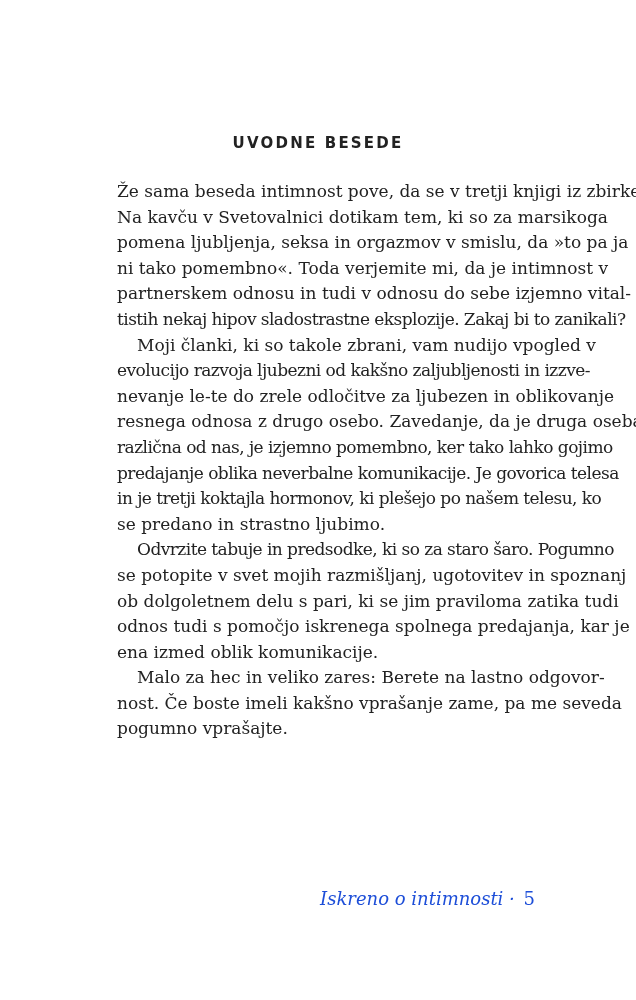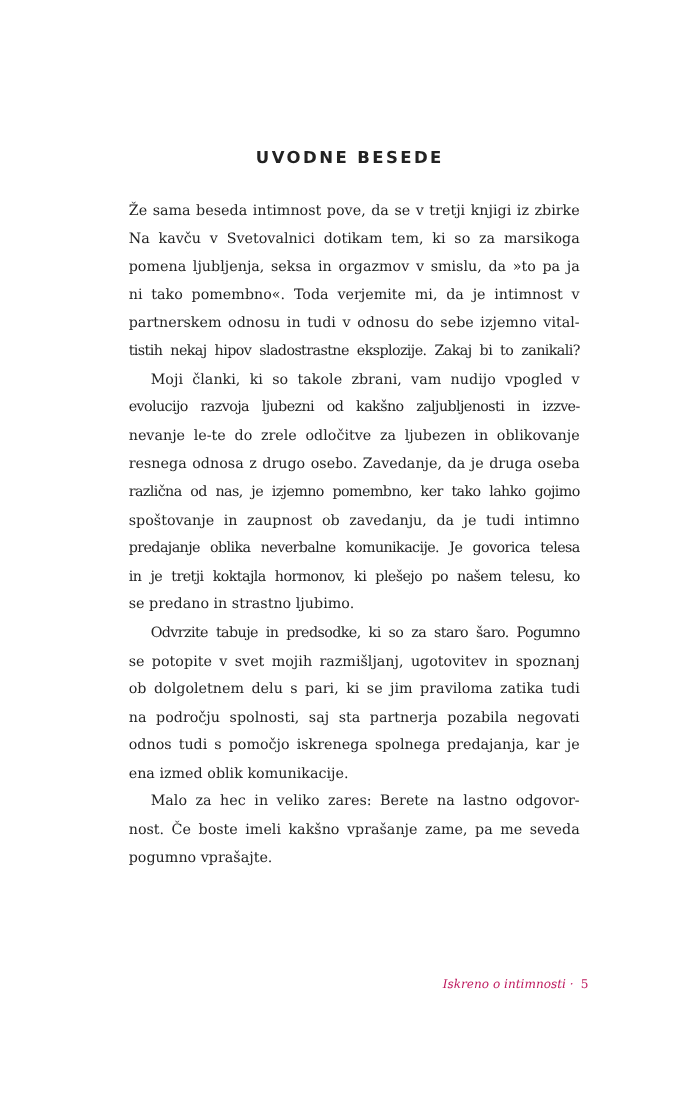--- a/index.html
+++ b/index.html
@@ -9,32 +9,32 @@
     }
     .page { position: absolute; left: 0; top: 0; width: 636px; height: 859px; }
     .heading {
       position: absolute; left: 0; width: 636px; top: 134px;
       text-align: center;
       font-family: "DejaVu Sans", sans-serif; font-weight: bold;
       font-size: 15px; letter-spacing: 2.2px; color: #222;
     }
     .body-text {
       position: absolute; left: 117px; width: 410px; top: 179px;
-      font-family: "DejaVu Serif", serif; font-size: 13px; color: #222;
+      font-family: "DejaVu Serif", serif; font-size: 17px; color: #222;
     }
     .line {
       display: block; height: 25.6px; line-height: 25.6px;
       text-align: justify; text-align-last: justify; white-space: nowrap;
     }
     .line.tight { letter-spacing: -0.55px; }
     .line.last { text-align-last: left; }
     .line.indent { padding-left: 20px; }
     .footer {
       position: absolute; top: 888px; right: 101px;
-      font-family: "DejaVu Serif", serif; font-style: italic; font-size: 11px; color: #be185d;
+      font-family: "DejaVu Serif", serif; font-style: italic; font-size: 18px; color: #1d4ed8;
     }
     .footer .num { font-style: normal; margin-left: 3px; }
   </style>
 </head>
 <body>
 
 <div class="page">
   <div class="heading">UVODNE BESEDE</div>
 
   <div class="body-text">
@@ -45,30 +45,28 @@
       <span class="line">ni tako pomembno«. Toda verjemite mi, da je intimnost v</span>
       <span class="line">partnerskem odnosu in tudi v odnosu do sebe izjemno vital-</span>
       <span class="line tight">tistih nekaj hipov sladostrastne eksplozije. Zakaj bi to zanikali?</span>
     </div>
     <div>
       <span class="line indent">Moji članki, ki so takole zbrani, vam nudijo vpogled v</span>
       <span class="line tight">evolucijo razvoja ljubezni od kakšno zaljubljenosti in izzve-</span>
       <span class="line">nevanje le-te do zrele odločitve za ljubezen in oblikovanje</span>
       <span class="line">resnega odnosa z drugo osebo. Zavedanje, da je druga oseba</span>
       <span class="line tight">različna od nas, je izjemno pomembno, ker tako lahko gojimo</span>
-      <span class="line">spoštovanje in zaupnost ob zavedanju, da je tudi intimno</span>
       <span class="line tight">predajanje oblika neverbalne komunikacije. Je govorica telesa</span>
       <span class="line tight">in je tretji koktajla hormonov, ki plešejo po našem telesu, ko</span>
       <span class="line last">se predano in strastno ljubimo.</span>
     </div>
     <div>
       <span class="line indent tight">Odvrzite tabuje in predsodke, ki so za staro šaro. Pogumno</span>
       <span class="line">se potopite v svet mojih razmišljanj, ugotovitev in spoznanj</span>
       <span class="line">ob dolgoletnem delu s pari, ki se jim praviloma zatika tudi</span>
-      <span class="line">na področju spolnosti, saj sta partnerja pozabila negovati</span>
       <span class="line">odnos tudi s pomočjo iskrenega spolnega predajanja, kar je</span>
       <span class="line last">ena izmed oblik komunikacije.</span>
     </div>
     <div>
       <span class="line indent">Malo za hec in veliko zares: Berete na lastno odgovor-</span>
       <span class="line">nost. Če boste imeli kakšno vprašanje zame, pa me seveda</span>
       <span class="line last">pogumno vprašajte.</span>
     </div>
   </div>
 

